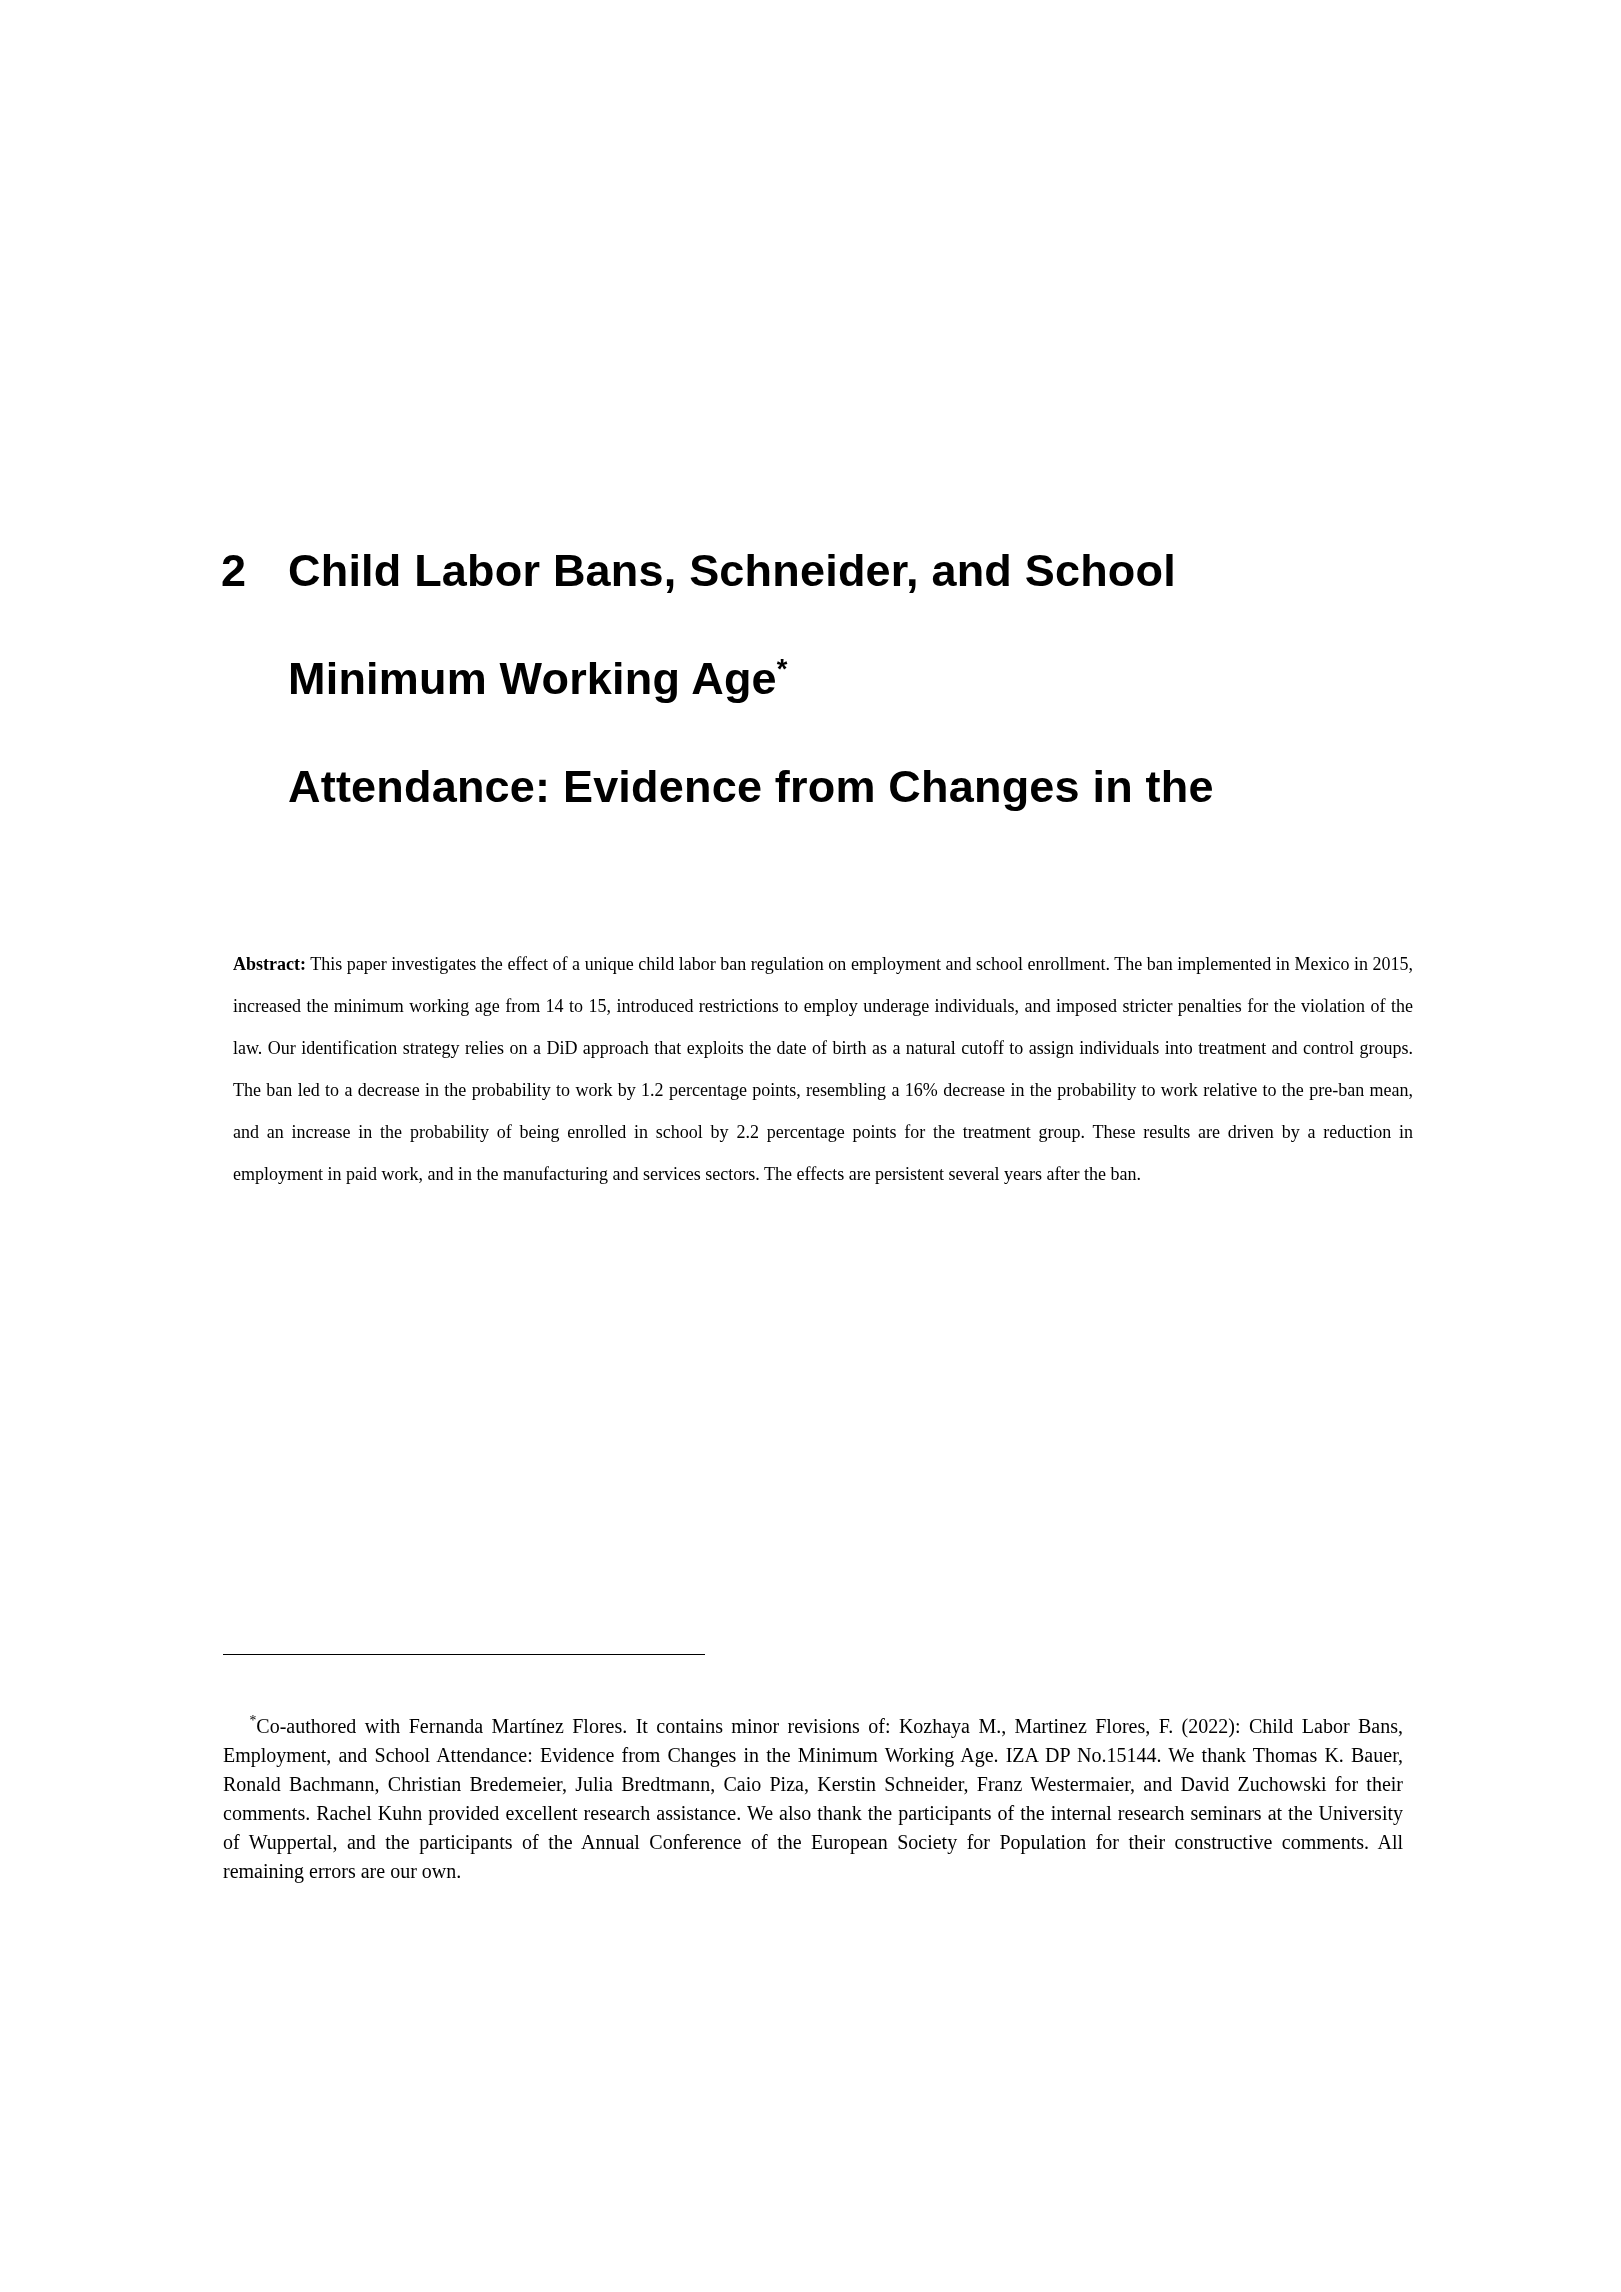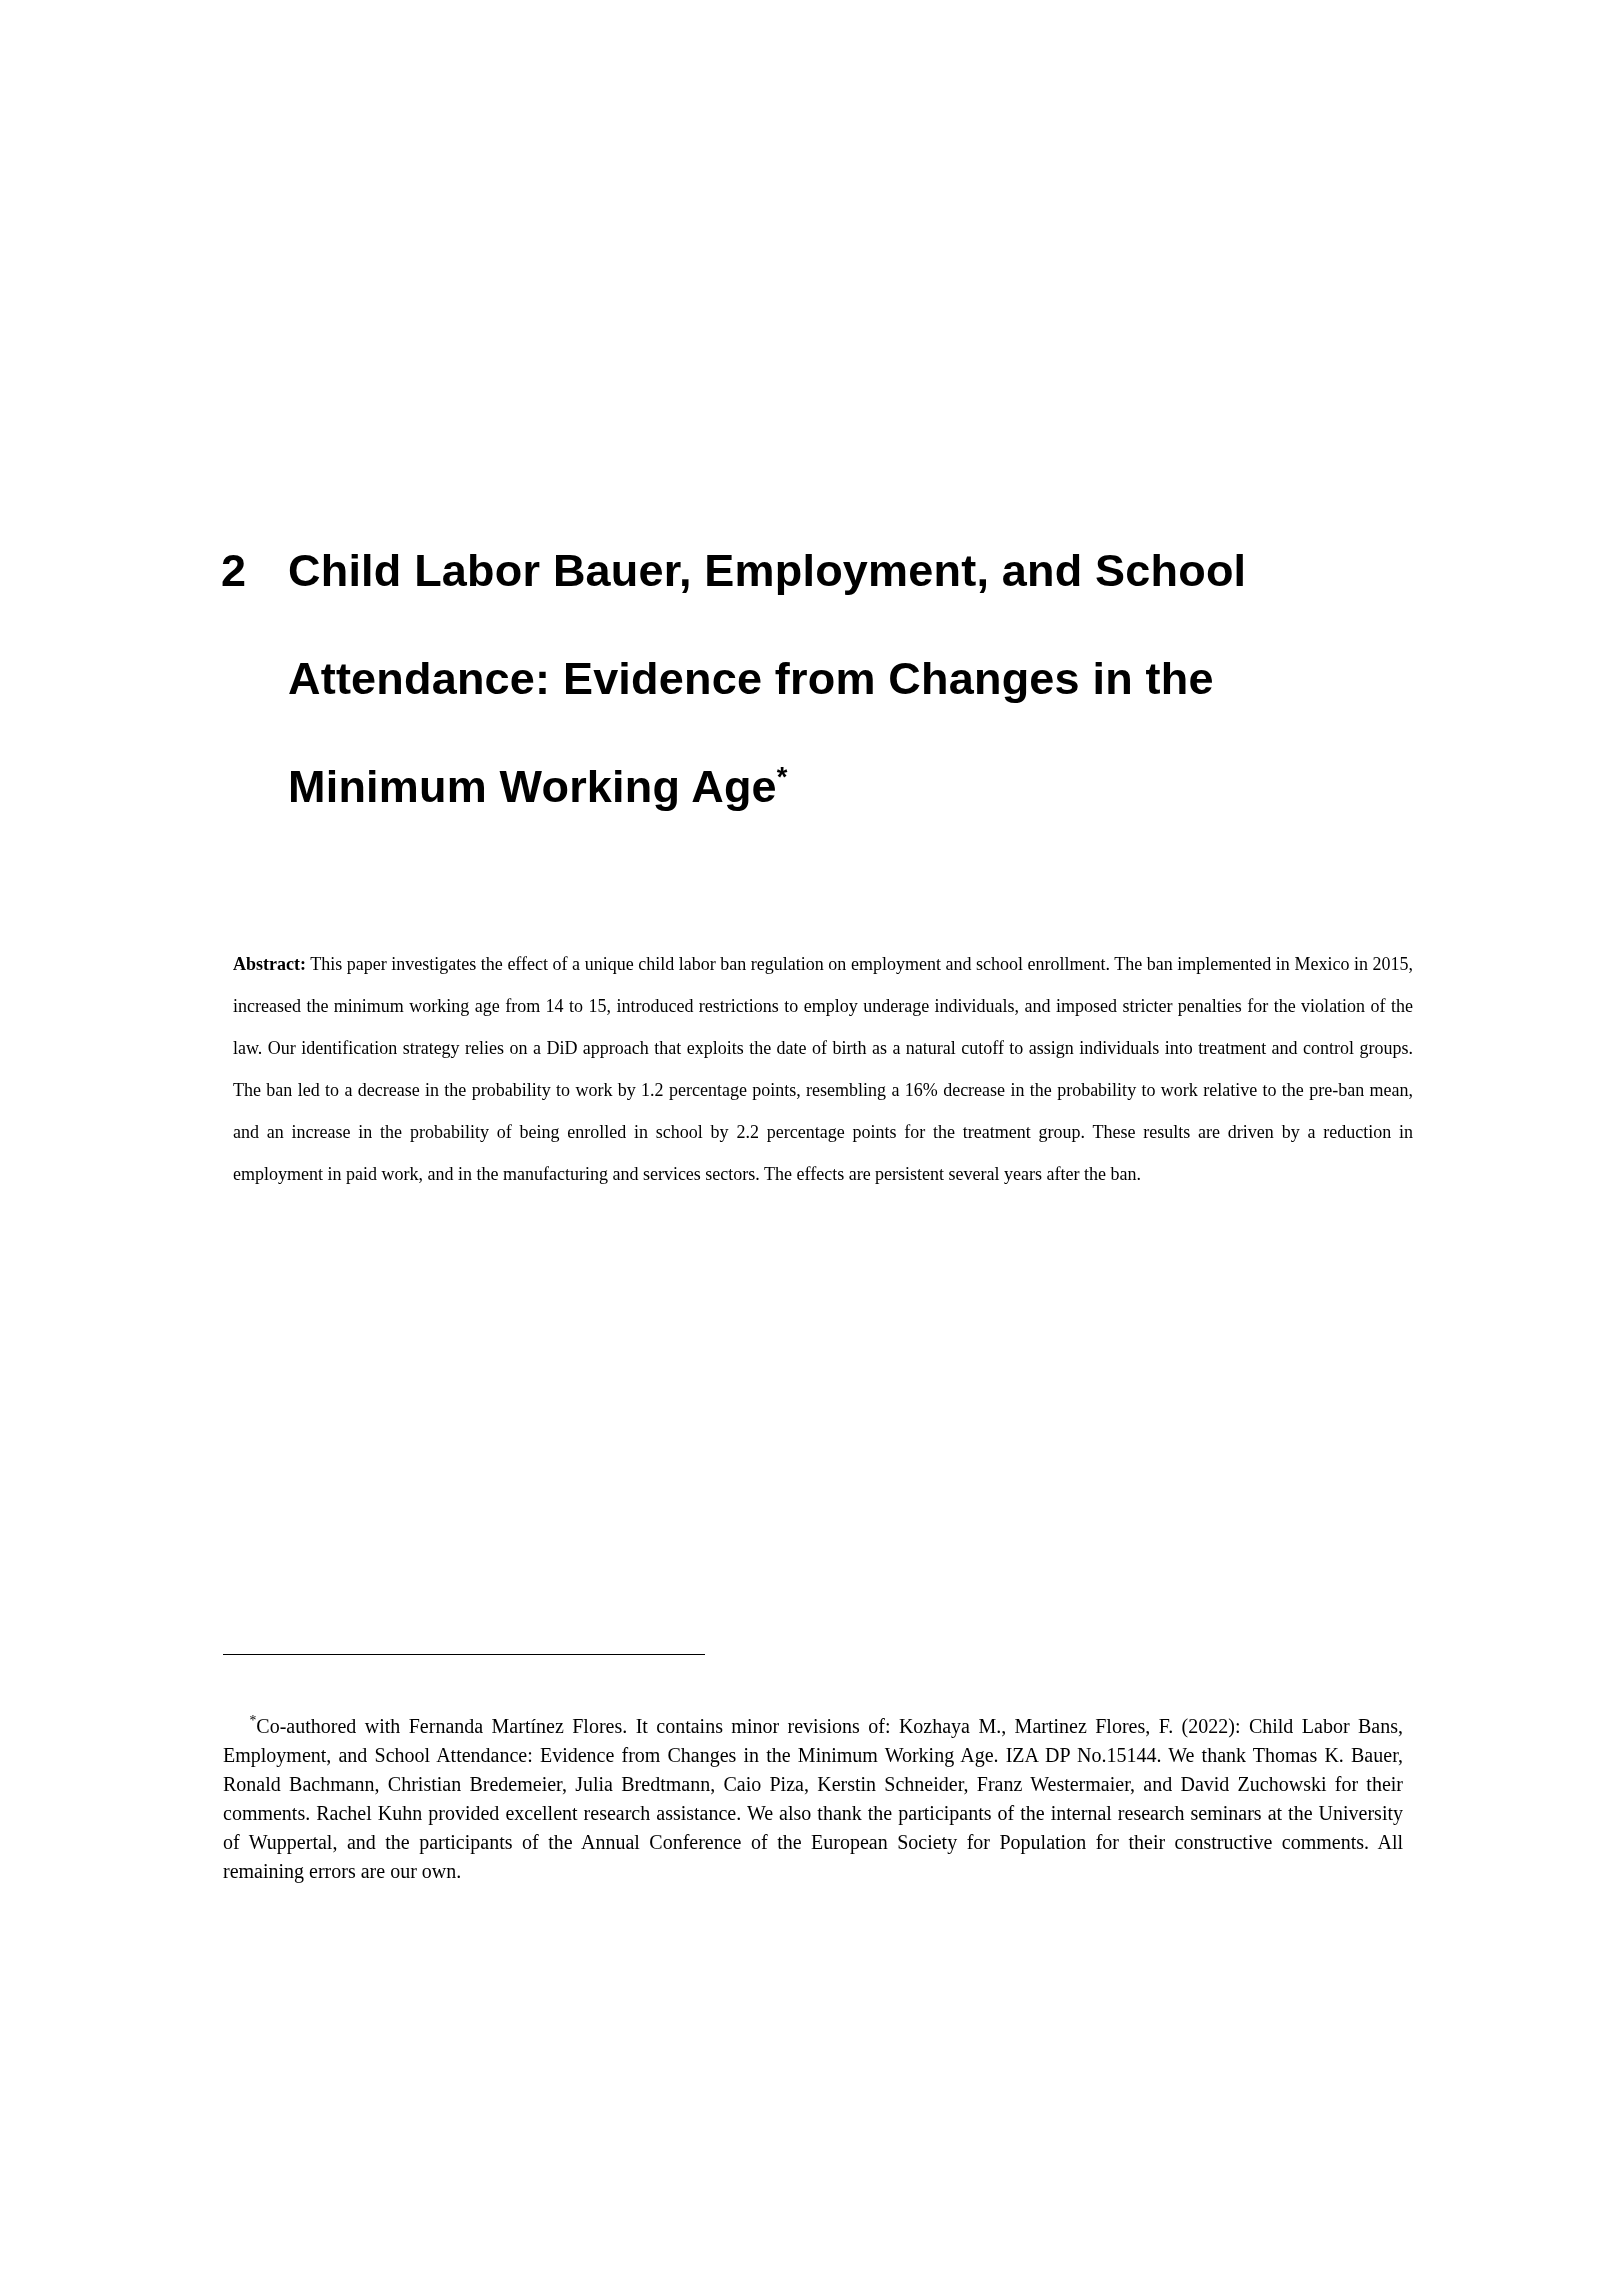--- a/index.html
+++ b/index.html
@@ -82,27 +82,27 @@
     line-height: 0;
   }
 </style>
 </head>
 <body>
 
 <div class="page">
 
   <div class="heading">
     <div class="h-line">
-      <span class="h-num">2</span><span>Child Labor Bauer, Employment, and School</span>
+      <span class="h-num">2</span><span>Child Labor Bans, Schneider, and School</span>
+    </div>
+    <div class="h-line h-indent">
+      <span>Minimum Working Age</span><span class="h-sup">*</span>
     </div>
     <div class="h-line h-indent">
       <span>Attendance: Evidence from Changes in the</span>
-    </div>
-    <div class="h-line h-indent">
-      <span>Minimum Working Age</span><span class="h-sup">*</span>
     </div>
   </div>
 
   <p class="abstract">
     <span class="abstract-label">Abstract:</span>
     <span>This paper investigates the effect of a unique child labor ban regulation on employment and school enrollment. The ban implemented in Mexico in 2015, increased the minimum working age from 14 to 15, introduced restrictions to employ underage individuals, and imposed stricter penalties for the violation of the law. Our identification strategy relies on a DiD approach that exploits the date of birth as a natural cutoff to assign individuals into treatment and control groups. The ban led to a decrease in the probability to work by 1.2 percentage points, resembling a 16% decrease in the probability to work relative to the pre-ban mean, and an increase in the probability of being enrolled in school by 2.2 percentage points for the treatment group. These results are driven by a reduction in employment in paid work, and in the manufacturing and services sectors. The effects are persistent several years after the ban.</span>
   </p>
 
   <div class="footnote-rule"></div>
 

